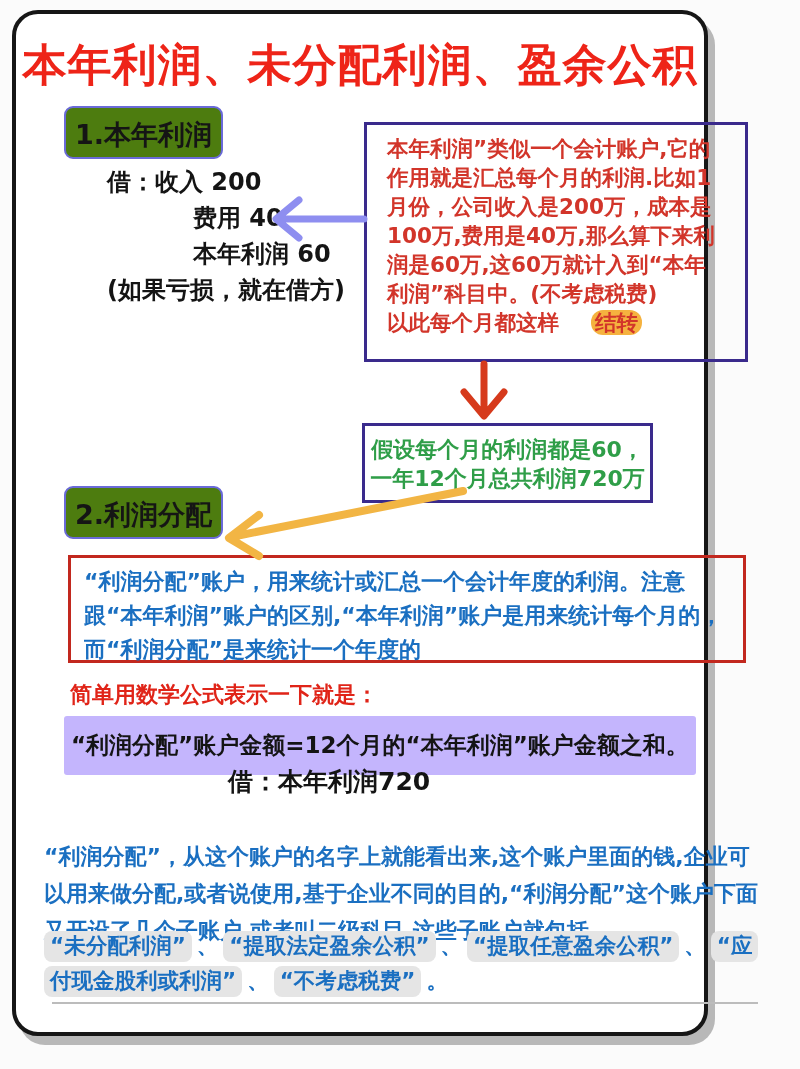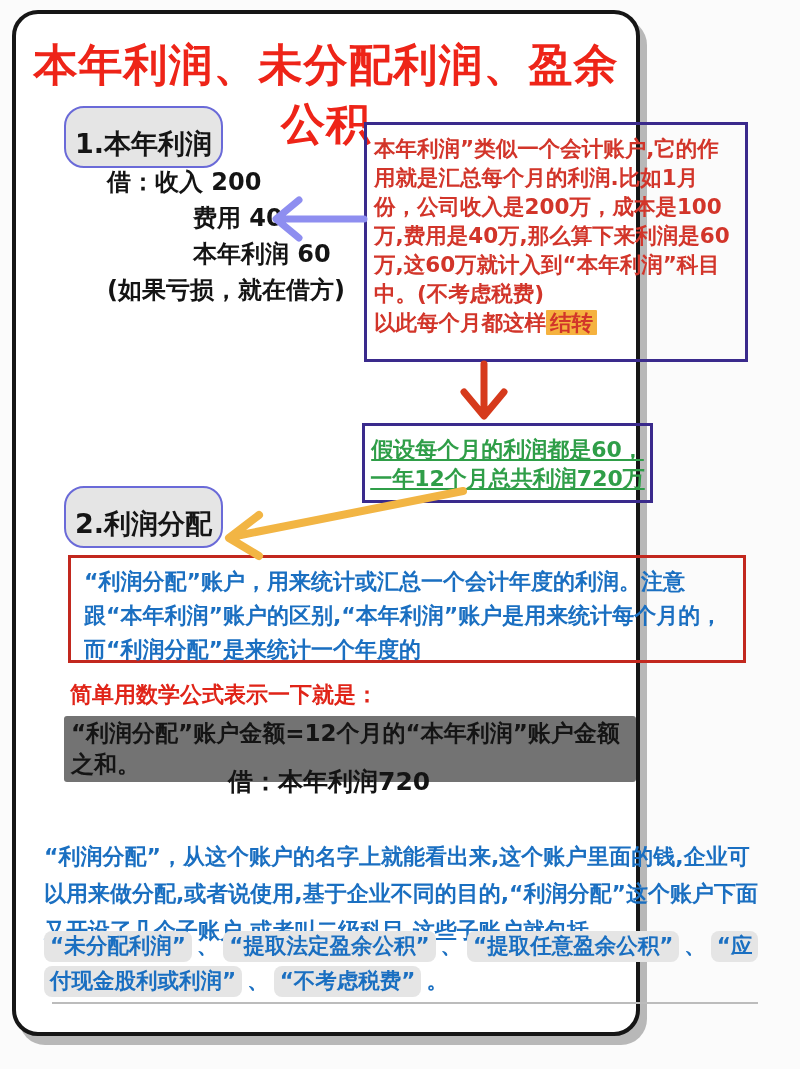--- a/index.html
+++ b/index.html
@@ -1,62 +1,62 @@
 <!DOCTYPE html>
 <html><head>
 <meta charset="utf-8">
 <style>
   html,body{margin:0;padding:0;}
   body{
     width:800px;height:1069px;position:relative;background:#fbfbfb;
     font-family:"DejaVu Sans",sans-serif;overflow:hidden;
   }
   .card{
-    position:absolute;left:12px;top:10px;width:628px;height:1026px;
+    position:absolute;left:12px;top:10px;width:696px;height:1026px;
     background:#ffffff;border:4px solid #161616;border-radius:26px;
     box-shadow:7px 9px 0 #b8b8b8;box-sizing:border-box;
   }
   .title{
     position:absolute;top:22px;left:0;right:0;margin:0;text-align:center;
     font-size:44px;font-weight:700;color:#ee2418;letter-spacing:1px;
   }
   .badge{
-    position:absolute;background:#e5e5e5;border:2px solid #6a6ad8;border-radius:20px;
-    padding:18px 9px 4px;font-size:27px;font-weight:700;color:#151515;
+    position:absolute;background:#4d7c0f;border:2px solid #6a6ad8;border-radius:9px;
+    padding:9px 9px 4px;font-size:27px;font-weight:700;color:#151515;
   }
   .badge1{left:48px;top:92px;}
   .badge2{left:48px;top:472px;}
   .journal{position:absolute;color:#141414;font-weight:700;}
   .journal1{left:54px;top:150px;font-size:24px;line-height:36px;margin-left:37px;}
   .journal2{left:212px;top:748px;font-size:25px;line-height:39px;}
   .jline.ind1{padding-left:40px;}
   .jline.ind2{padding-left:86px;}
   .note-box{
     position:absolute;left:348px;top:108px;width:384px;height:240px;
-    border:3px solid #3a2a8c;box-sizing:border-box;padding:9px 7px;
+    border:3px solid #3a2a8c;box-sizing:border-box;padding:9px 20px;
     color:#d2352a;font-size:21.5px;line-height:29px;font-weight:600;
   }
-  .hl-orange{background:#f5b23f;border-radius:1px;padding:0 4px;}
+  .hl-orange{background:#f5b23f;border-radius:12px;padding:0 4px;margin-left:32px;}
   .assume-box{
     position:absolute;left:346px;top:409px;width:291px;height:80px;
     border:3.5px solid #3a2a8c;box-sizing:border-box;text-align:center;
-    color:#2f9e48;font-size:22px;font-weight:700;line-height:29px;padding-top:9px;text-decoration:underline;
+    color:#2f9e48;font-size:22px;font-weight:700;line-height:29px;padding-top:9px;
   }
   .def-box{
     position:absolute;left:52px;top:541px;width:678px;height:108px;
     border:3.5px solid #c2281e;box-sizing:border-box;padding:7px 13px;
     color:#1a6fc1;font-size:22px;font-weight:700;line-height:34px;
   }
   .formula-intro{
     position:absolute;left:54px;top:666px;color:#e02418;
     font-size:22px;font-weight:700;font-family:Liberation Mono, monospace;
   }
   .formula{
-    position:absolute;left:48px;top:702px;background:#737373;color:#141414;
-    font-size:23px;font-weight:700;padding:2px 7px;border-radius:3px;
+    position:absolute;left:48px;top:702px;background:#c4b5fd;color:#141414;
+    font-size:23px;font-weight:700;padding:14px 7px;border-radius:3px;
   }
   .para-blue{
     position:absolute;left:28px;top:824px;width:724px;
     color:#1a6fc1;font-size:22px;font-weight:700;line-height:37px;
   }
   .tags{
     position:absolute;left:28px;top:914px;width:724px;
     color:#1a6fc1;font-size:21.5px;font-weight:700;line-height:35px;
   }
   .tag{

